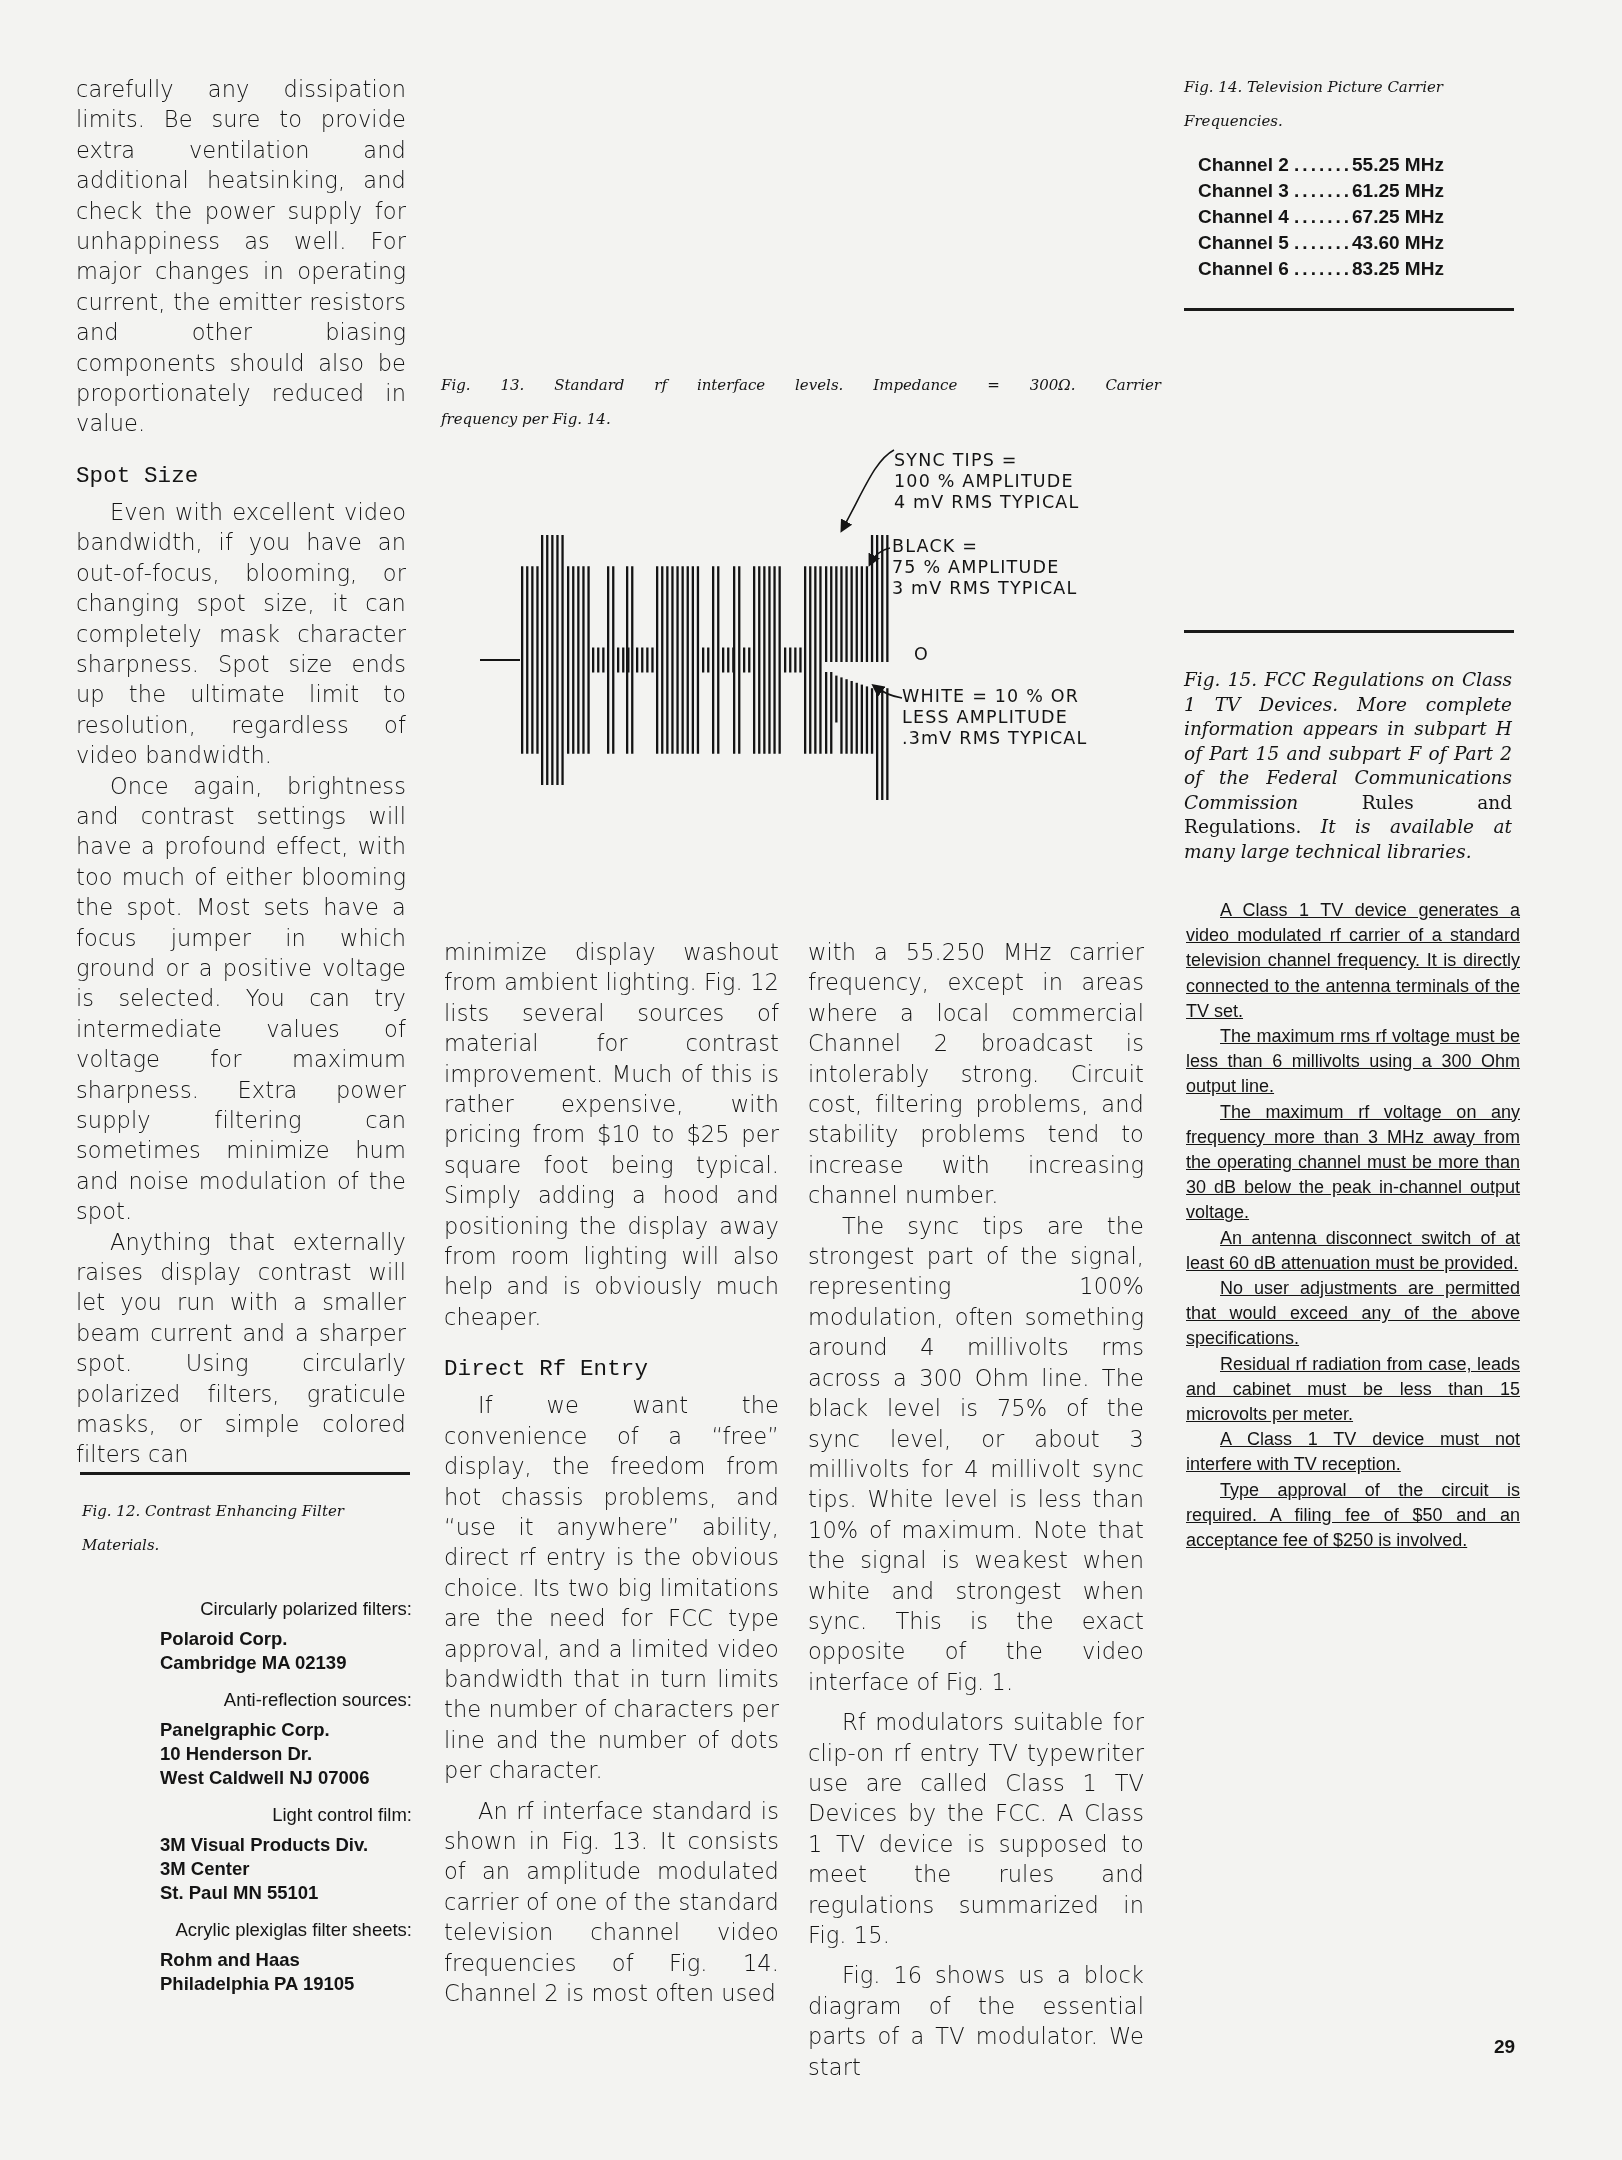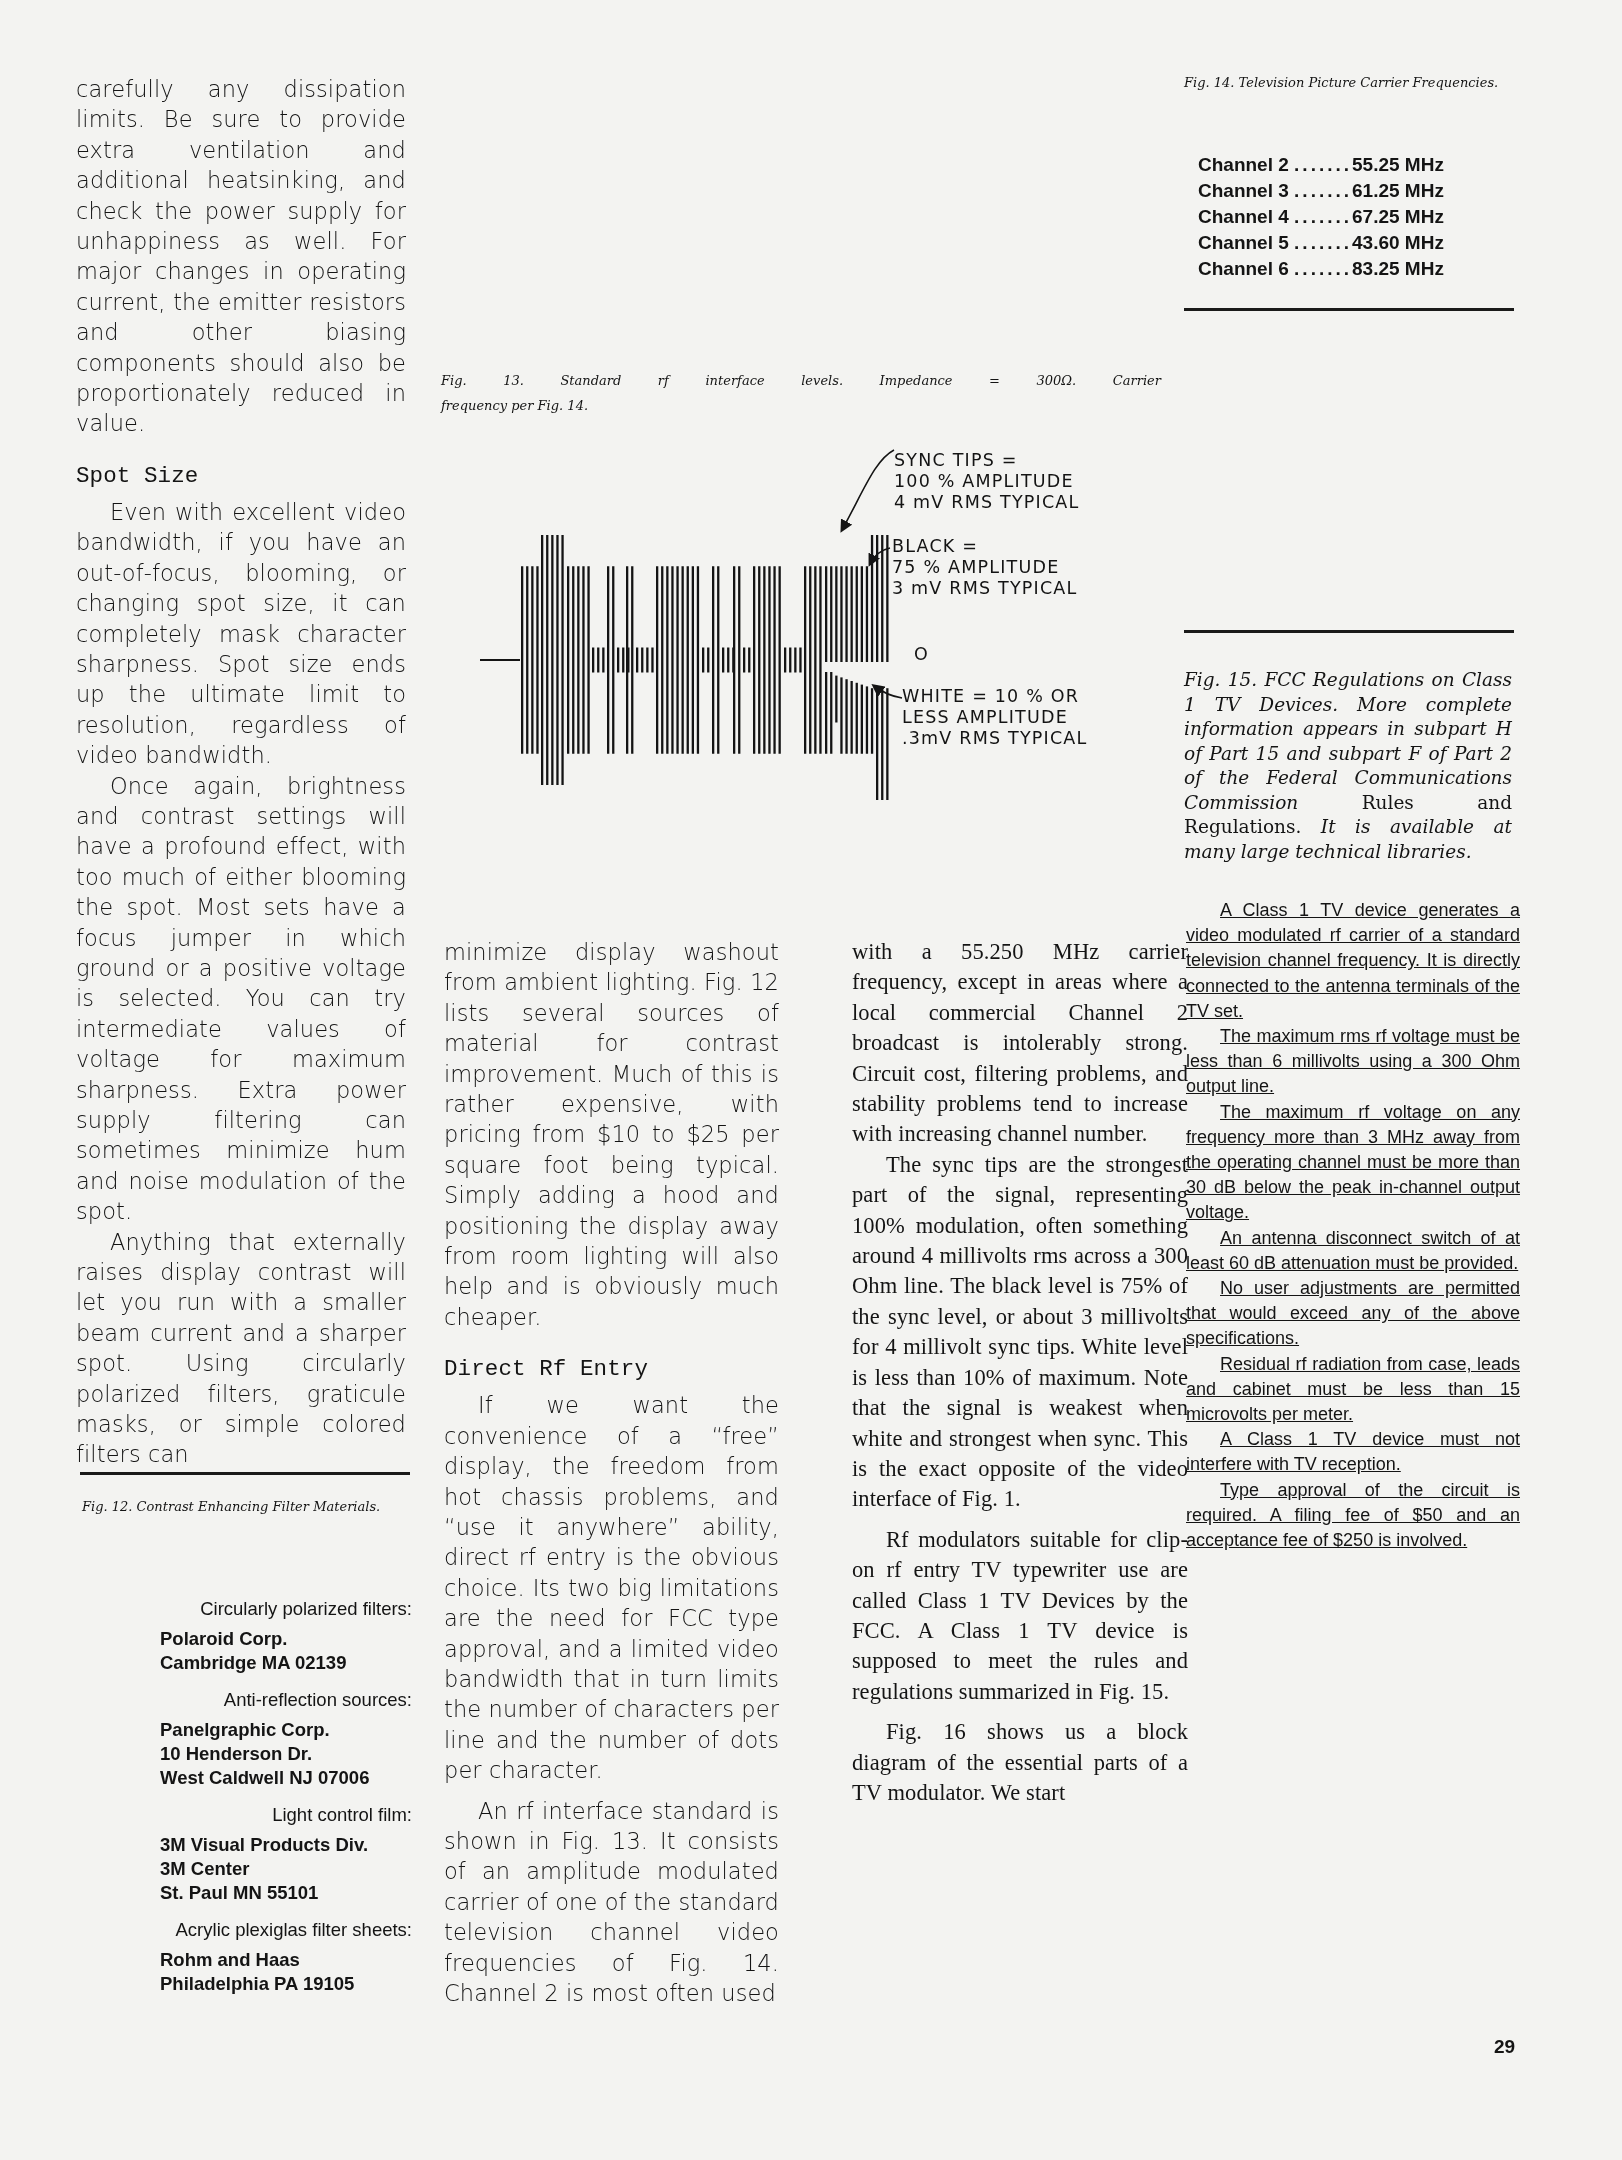--- a/index.html
+++ b/index.html
@@ -26,22 +26,22 @@
   h3.section {
     margin: 0;
     font-family: Liberation Mono, monospace;
     font-size: 22.5px;
     font-weight: 400;
     line-height: 30px;
   }
   .caption {
     font-family: "DejaVu Serif", serif;
     font-style: italic;
-    font-size: 13px;
-    line-height: 25px;
+    font-size: 15px;
+    line-height: 34px;
   }
   .caption .roman { font-style: normal; }
   .rule {
     position: absolute; height: 3px; background: #1a1a1a;
   }
   .freq-table {
     font-family: "Liberation Sans", sans-serif;
     font-weight: bold;
     font-size: 19px;
     line-height: 26px;
@@ -254,21 +254,21 @@
 .3mV RMS TYPICAL</div>
 </div>
 
 <div class="col body-text" style="left:444px; top:937px; width:335px;">
   <p>minimize display washout from ambient lighting. Fig. 12 lists several sources of material for contrast improvement. Much of this is rather expensive, with pricing from $10 to $25 per square foot being typical. Simply adding a hood and positioning the display away from room lighting will also help and is obviously much cheaper.</p>
   <h3 class="section" style="margin-top:22px; margin-bottom:6px;">Direct Rf Entry</h3>
   <p class="indent">If we want the convenience of a “free” display, the freedom from hot chassis problems, and “use it anywhere” ability, direct rf entry is the obvious choice. Its two big limitations are the need for FCC type approval, and a limited video bandwidth that in turn limits the number of characters per line and the number of dots per character.</p>
   <p class="indent gap">An rf interface standard is shown in Fig. 13. It consists of an amplitude modulated carrier of one of the standard television channel video frequencies of Fig. 14. Channel 2 is most often used</p>
 </div>
 
-<div class="col body-text" style="left:852px; top:937px; width:336px;font-family:Liberation Serif, serif;">
+<div class="col body-text" style="left:808px; top:937px; width:336px;">
   <p>with a 55.250 MHz carrier frequency, except in areas where a local commercial Channel 2 broadcast is intolerably strong. Circuit cost, filtering problems, and stability problems tend to increase with increasing channel number.</p>
   <p class="indent">The sync tips are the strongest part of the signal, representing 100% modulation, often something around 4 millivolts rms across a 300 Ohm line. The black level is 75% of the sync level, or about 3 millivolts for 4 millivolt sync tips. White level is less than 10% of maximum. Note that the signal is weakest when white and strongest when sync. This is the exact opposite of the video interface of Fig. 1.</p>
   <p class="indent gap">Rf modulators suitable for clip-on rf entry TV typewriter use are called Class 1 TV Devices by the FCC. A Class 1 TV device is supposed to meet the rules and regulations summarized in Fig. 15.</p>
   <p class="indent gap">Fig. 16 shows us a block diagram of the essential parts of a TV modulator. We start</p>
 </div>
 
 <div class="col caption" style="left:1184px; top:70px; width:320px;">Fig. 14. Television Picture Carrier Frequencies.</div>
 <div class="col freq-table" style="left:1198px; top:152px; width:330px;">
   <div class="freq-row">
     <span>Channel 2</span><span> </span><span style="letter-spacing:3px;">.......</span><span>55.25 MHz</span>

